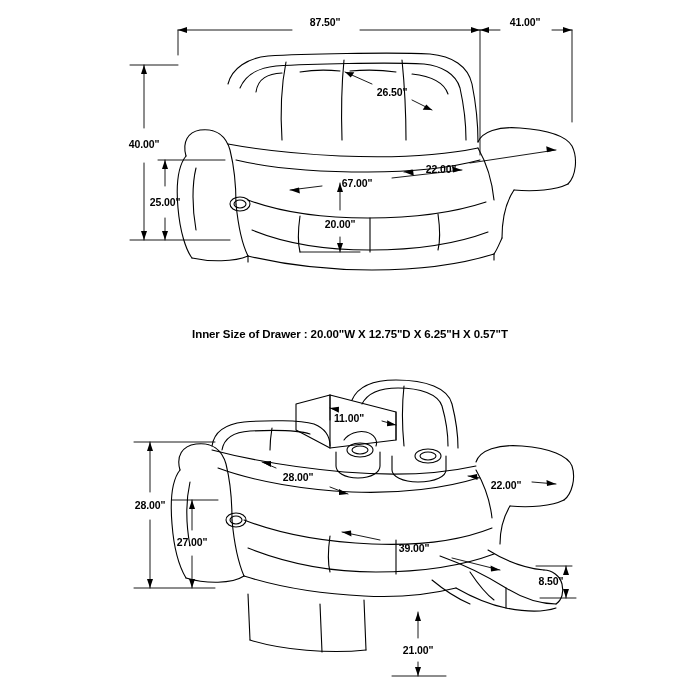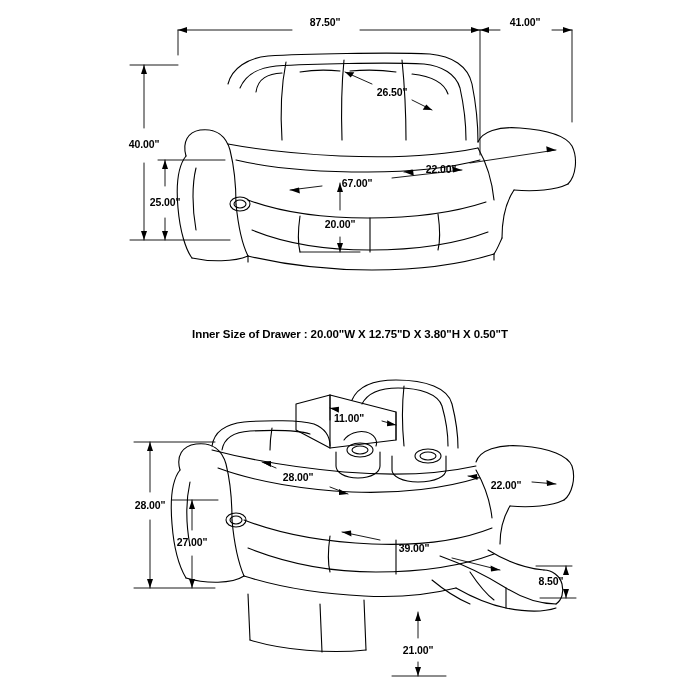--- a/index.html
+++ b/index.html
@@ -288,21 +288,21 @@
 
   <div class="dimlabel v" style="left:325px; top:22px;"><span>87.50"</span></div>
   <div class="dimlabel v" style="left:525px; top:22px;"><span>41.00"</span></div>
   <div class="dimlabel v" style="left:144px; top:144px;"><span>40.00"</span></div>
   <div class="dimlabel v" style="left:165px; top:202px;"><span>25.00"</span></div>
   <div class="dimlabel v" style="left:392px; top:92px;"><span>26.50"</span></div>
   <div class="dimlabel v" style="left:357px; top:183px;"><span>67.00"</span></div>
   <div class="dimlabel v" style="left:441px; top:169px;"><span>22.00"</span></div>
   <div class="dimlabel v" style="left:340px; top:224px;"><span>20.00"</span></div>
 
-  <div class="center-note" style="top:328px;"><span>Inner Size of Drawer : 20.00"W X 12.75"D X 3.80"H X 0.50"T</span></div>
+  <div class="center-note" style="top:328px;"><span>Inner Size of Drawer : 20.00"W X 12.75"D X 6.25"H X 0.57"T</span></div>
 
   <div class="dimlabel v" style="left:349px; top:418px;"><span>11.00"</span></div>
   <div class="dimlabel v" style="left:298px; top:477px;"><span>28.00"</span></div>
   <div class="dimlabel v" style="left:506px; top:485px;"><span>22.00"</span></div>
   <div class="dimlabel v" style="left:150px; top:505px;"><span>28.00"</span></div>
   <div class="dimlabel v" style="left:192px; top:542px;"><span>27.00"</span></div>
   <div class="dimlabel v" style="left:414px; top:548px;"><span>39.00"</span></div>
   <div class="dimlabel v" style="left:551px; top:581px;"><span>8.50"</span></div>
   <div class="dimlabel v" style="left:418px; top:650px;"><span>21.00"</span></div>
 

